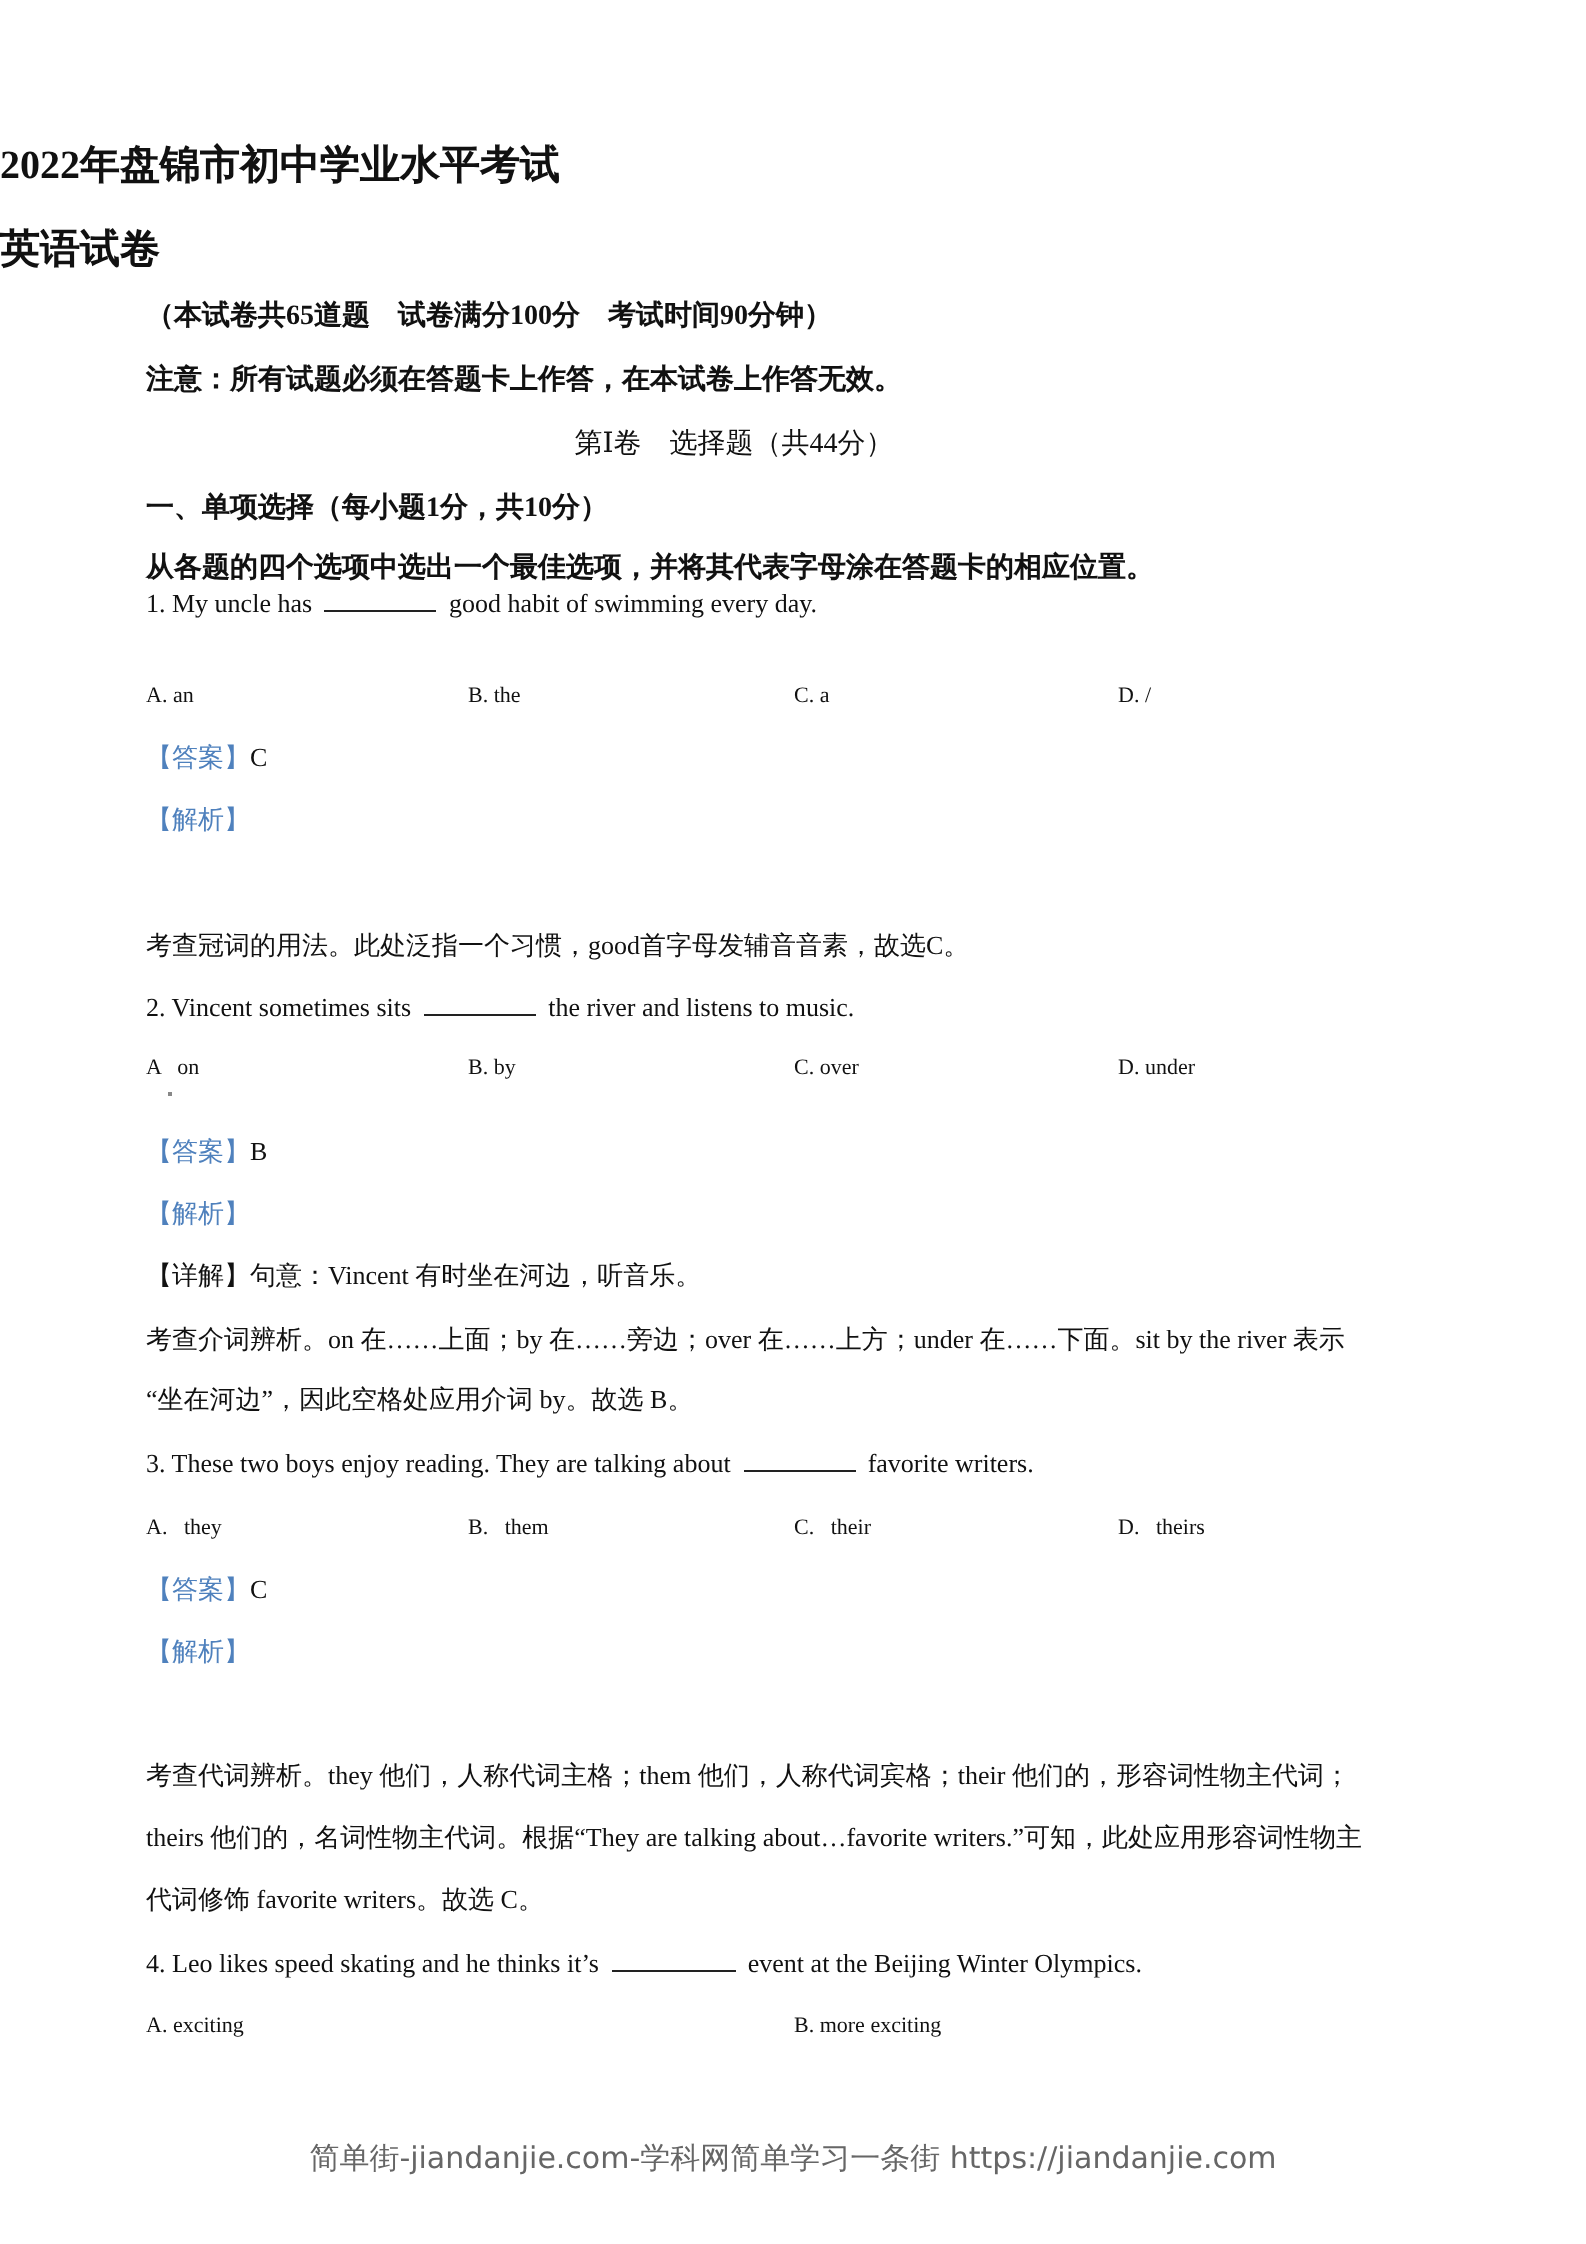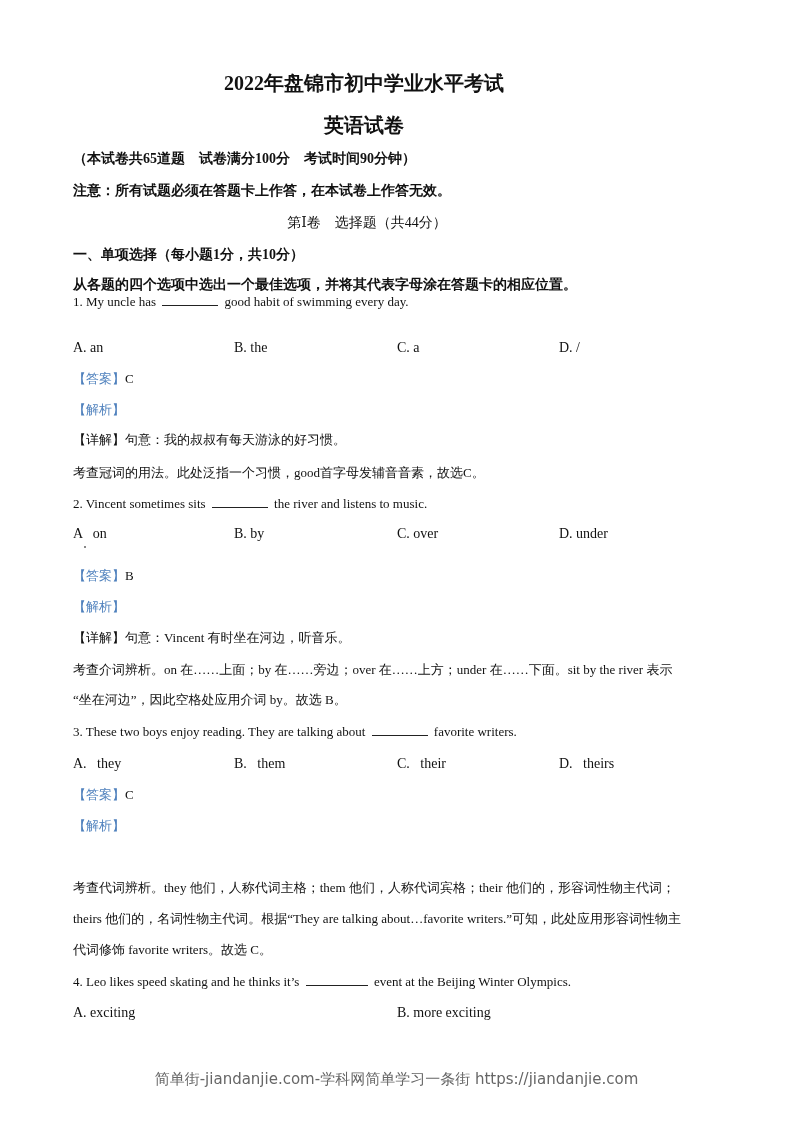--- a/index.html
+++ b/index.html
@@ -27,40 +27,40 @@
       white-space: nowrap;
       font-size: 13px;
       line-height: 16px;
       text-align: center;
     }
     .bold { font-weight: bold; }
     .title {
       position: absolute;
       left: 0;
       width: 728px;
-      text-align: center;
+      text-align: left;
       font-weight: bold;
       white-space: nowrap;
     }
     .title-main { top: 70px; font-size: 20px; line-height: 26px; }
     .title-sub { top: 112px; font-size: 20px; line-height: 26px; }
     .section-head {
       position: absolute;
       left: 0; width: 734px;
       text-align: center;
       font-weight: normal;
       font-size: 14px;
       top: 214px;
       line-height: 18px;
     }
     .h14 { font-size: 14px; line-height: 18px; }
     .opt {
       position: absolute;
       white-space: nowrap;
-      font-size: 14px;
+      font-size: 11px;
       line-height: 16px;
     }
     .tag {
       color: #4f81bd;
     }
     .blank {
       display: inline-block;
       width: 56px;
       border-bottom: 1px solid #222;
       height: 11px;
@@ -107,23 +107,20 @@
     <span>good habit of swimming every day.</span>
   </div>
   <div class="opt" style="left:73px; top:340px;">A. an</div>
   <div class="opt" style="left:234px; top:340px;">B. the</div>
   <div class="opt" style="left:397px; top:340px;">C. a</div>
   <div class="opt" style="left:559px; top:340px;">D. /</div>
   <div class="line" style="top:371px;">
     <span class="tag">【答案】</span><span>C</span>
   </div>
   <div class="line tag" style="top:402px;">【解析】</div>
-  <div class="line" style="top:432px;">
-    <span>【详解】</span><span>句意：我的叔叔有每天游泳的好习惯。</span>
-  </div>
   <div class="line" style="top:465px;">考查冠词的用法。此处泛指一个习惯，good首字母发辅音音素，故选C。</div>
 
   <div class="line" style="top:496px;">
     <span>2. Vincent sometimes sits</span>
     <span class="blank"></span>
     <span>the river and listens to music.</span>
   </div>
   <div class="opt" style="left:73px; top:526px; white-space:pre;">A   on</div>
   <div class="dot-mark"></div>
   <div class="opt" style="left:234px; top:526px;">B. by</div>

